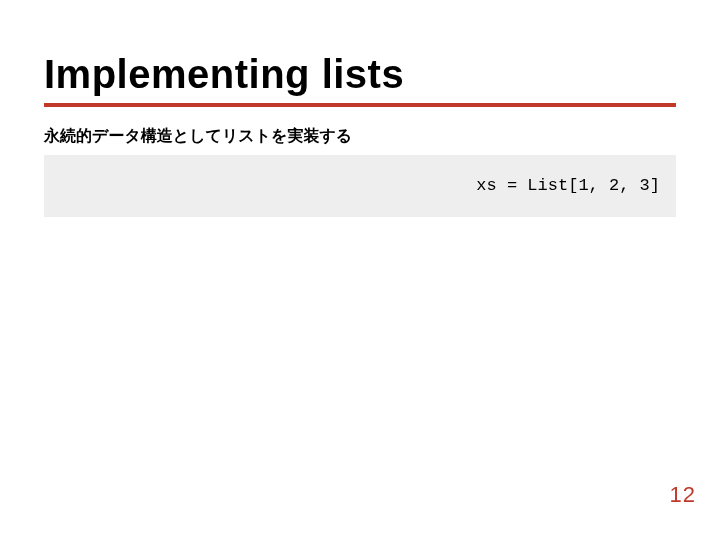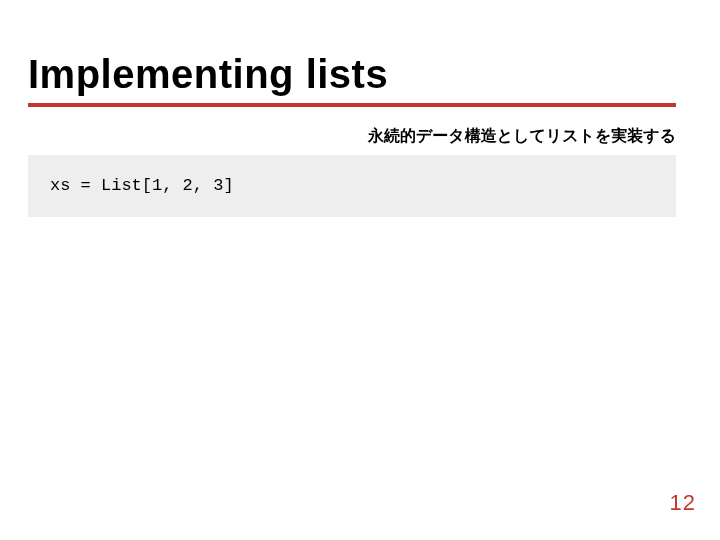--- a/index.html
+++ b/index.html
@@ -1,22 +1,22 @@
 <!DOCTYPE html>
 <html><head>
 <meta charset="utf-8">
 <style>
   * { margin: 0; padding: 0; box-sizing: border-box; }
   html, body { width: 720px; height: 540px; background: #fff; font-family: Arial, "Helvetica Neue", Helvetica, sans-serif; overflow: hidden; }
-  .slide { position: relative; width: 720px; height: 540px; padding: 52px 44px 0 28px; }
+  .slide { position: relative; width: 720px; height: 540px; padding: 52px 44px 0 44px; }
   .title { font-family: Impact, "Arial Black", sans-serif; font-size: 40px; letter-spacing: 0.5px; color: #000; }
   .title-underline { height: 4px; background: #c0392b; margin-top: 6px; width: 100%; }
-  .subtitle { font-size: 16px; font-weight: bold; color: #000; margin-top: 18px; line-height: 1.4; text-align: right; }
-  .codebox { background: #eeeeee; margin-top: 8px; padding: 14px 16px 14px 22px; font-family: "Courier New", Courier, monospace; font-size: 17px; line-height: 2.0; color: #000; white-space: pre; }
-  .page-num { position: absolute; right: 24px; bottom: 24px; font-family: Impact, "Arial Black", sans-serif; font-size: 22px; color: #c0392b; letter-spacing: 1px; }
+  .subtitle { font-size: 16px; font-weight: bold; color: #000; margin-top: 18px; line-height: 1.4; }
+  .codebox { background: #eeeeee; margin-top: 8px; padding: 14px 16px 14px 22px; font-family: "Courier New", Courier, monospace; font-size: 17px; line-height: 2.0; color: #000; white-space: pre; text-align: right; }
+  .page-num { position: absolute; right: 24px; bottom: 32px; font-family: Impact, "Arial Black", sans-serif; font-size: 22px; color: #c0392b; letter-spacing: 1px; }
 </style>
 </head>
 <body>
 
 <div class="slide">
   <h1 class="title">Implementing lists</h1>
   <div class="title-underline"></div>
   <div class="subtitle">永続的データ構造としてリストを実装する</div>
   <div class="codebox"><div>xs = List[1, 2, 3]</div></div>
   <div class="page-num">12</div>

